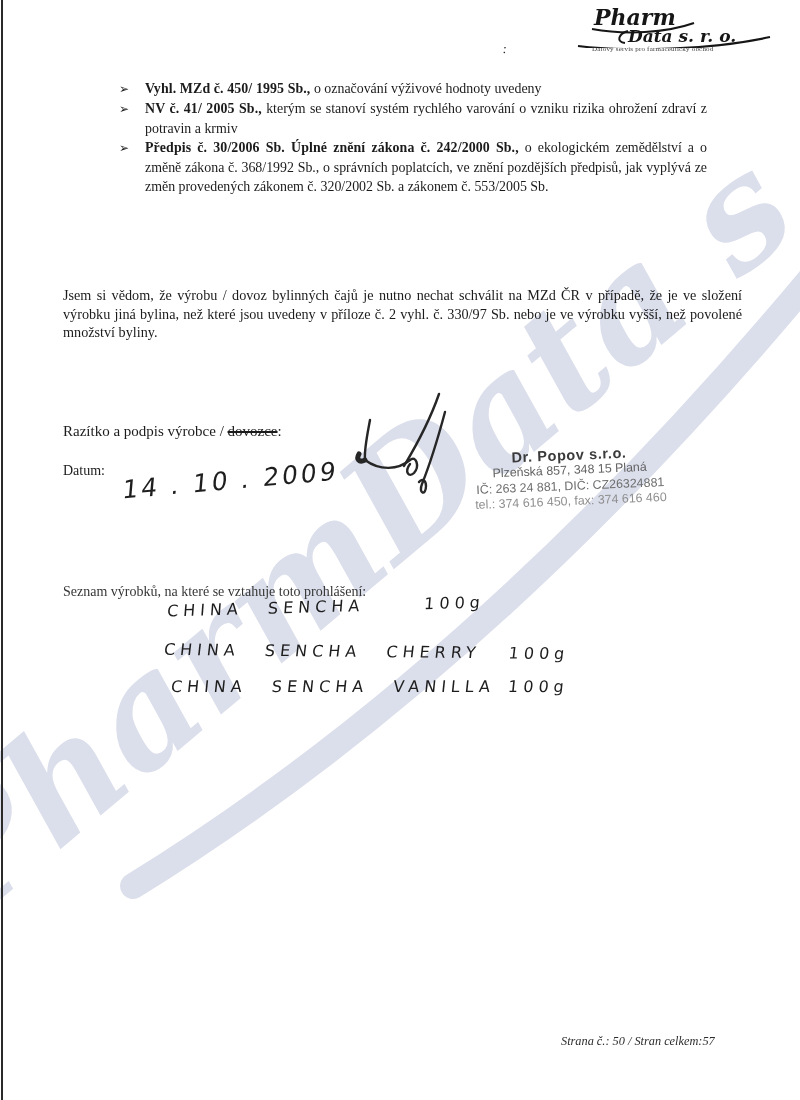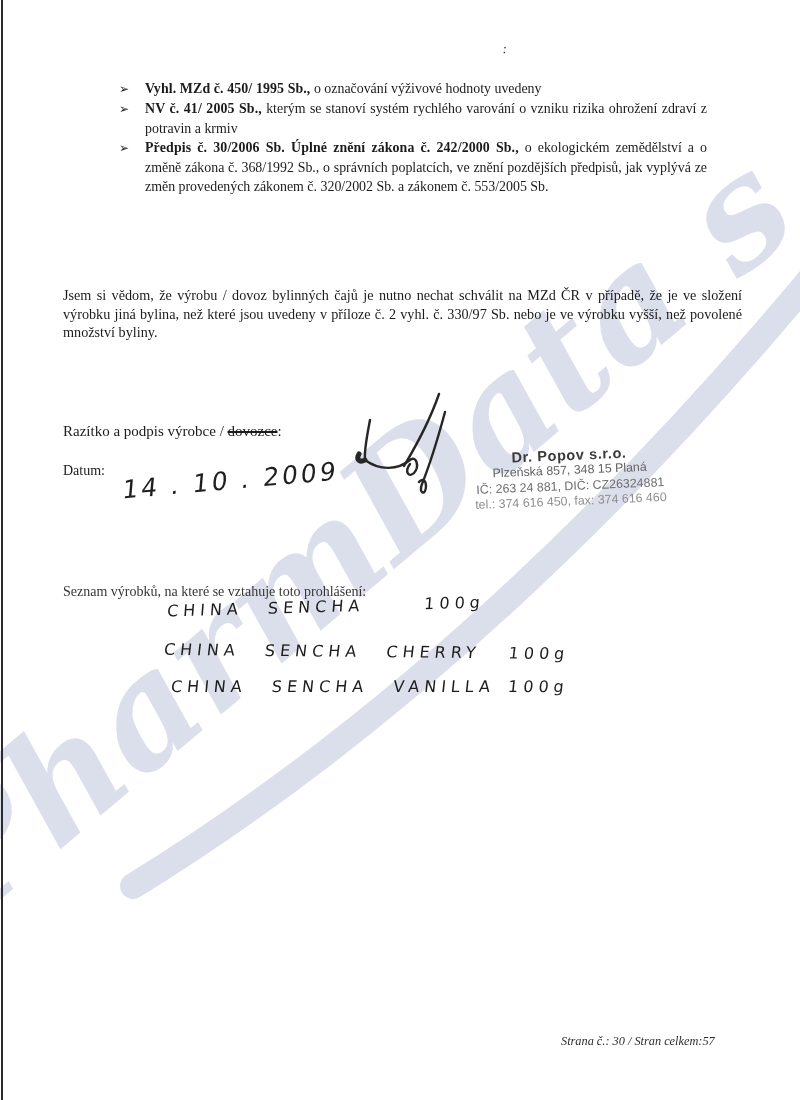--- a/index.html
+++ b/index.html
@@ -72,20 +72,30 @@
     <g transform="translate(-30,925) rotate(-40)">
       <text x="0" y="0" font-size="150" font-style="italic" font-weight="bold" font-family="DejaVu Serif, serif" fill="#dbdeeb">PharmData s.r.o.</text>
       <path d="M 150 75 Q 560 135 1060 45" stroke-width="26" fill="none" stroke-linecap="round" stroke="#dbdeeb"></path>
     </g>
   </svg>
 
   <div class="scan-edge"></div>
 
   <div class="content">
 
+    <div class="logo">
+      <svg width="210" height="44" viewBox="0 0 210 44">
+        <text x="24" y="21" font-size="22" font-style="italic" font-weight="bold" font-family="DejaVu Serif, serif" fill="#161616">Pharm</text>
+        <path d="M 22 25 C 55 31 96 29 124 19" stroke="#161616" stroke-width="2" fill="none"></path>
+        <path d="M 58 27 C 48 30 46 38 55 39" stroke="#161616" stroke-width="2" fill="none"></path>
+        <text x="58" y="38" font-size="17" font-style="italic" font-weight="bold" font-family="DejaVu Serif, serif" fill="#161616">Data s. r. o.</text>
+        <path d="M 8 42 C 60 48 140 46 200 33" stroke="#161616" stroke-width="2.2" fill="none"></path>
+      </svg>
+      <div class="logo-tagline">Datový servis pro farmaceutický obchod</div>
+    </div>
 
     <span class="artifact-colon">:</span>
 
     <div class="bullets">
       <div class="bullet-item">
         <span class="bullet-glyph">➢</span>
         <span class="bullet-text"><b>Vyhl. MZd č. 450/ 1995 Sb.,</b><span> o označování výživové hodnoty uvedeny</span></span>
       </div>
       <div class="bullet-item">
         <span class="bullet-glyph">➢</span>
@@ -128,16 +138,16 @@
     <div class="product-line pl1">
       <span>CHINA SENCHA</span><span class="w">100g</span>
     </div>
     <div class="product-line pl2">
       <span>CHINA SENCHA CHERRY</span><span class="w">100g</span>
     </div>
     <div class="product-line pl3">
       <span>CHINA SENCHA VANILLA</span><span class="w">100g</span>
     </div>
 
-    <div class="footer">Strana č.: 30 /  Stran celkem:57</div>
+    <div class="footer">Strana č.: 50 /  Stran celkem:57</div>
 
   </div>
 </div>
 
 </body></html>

